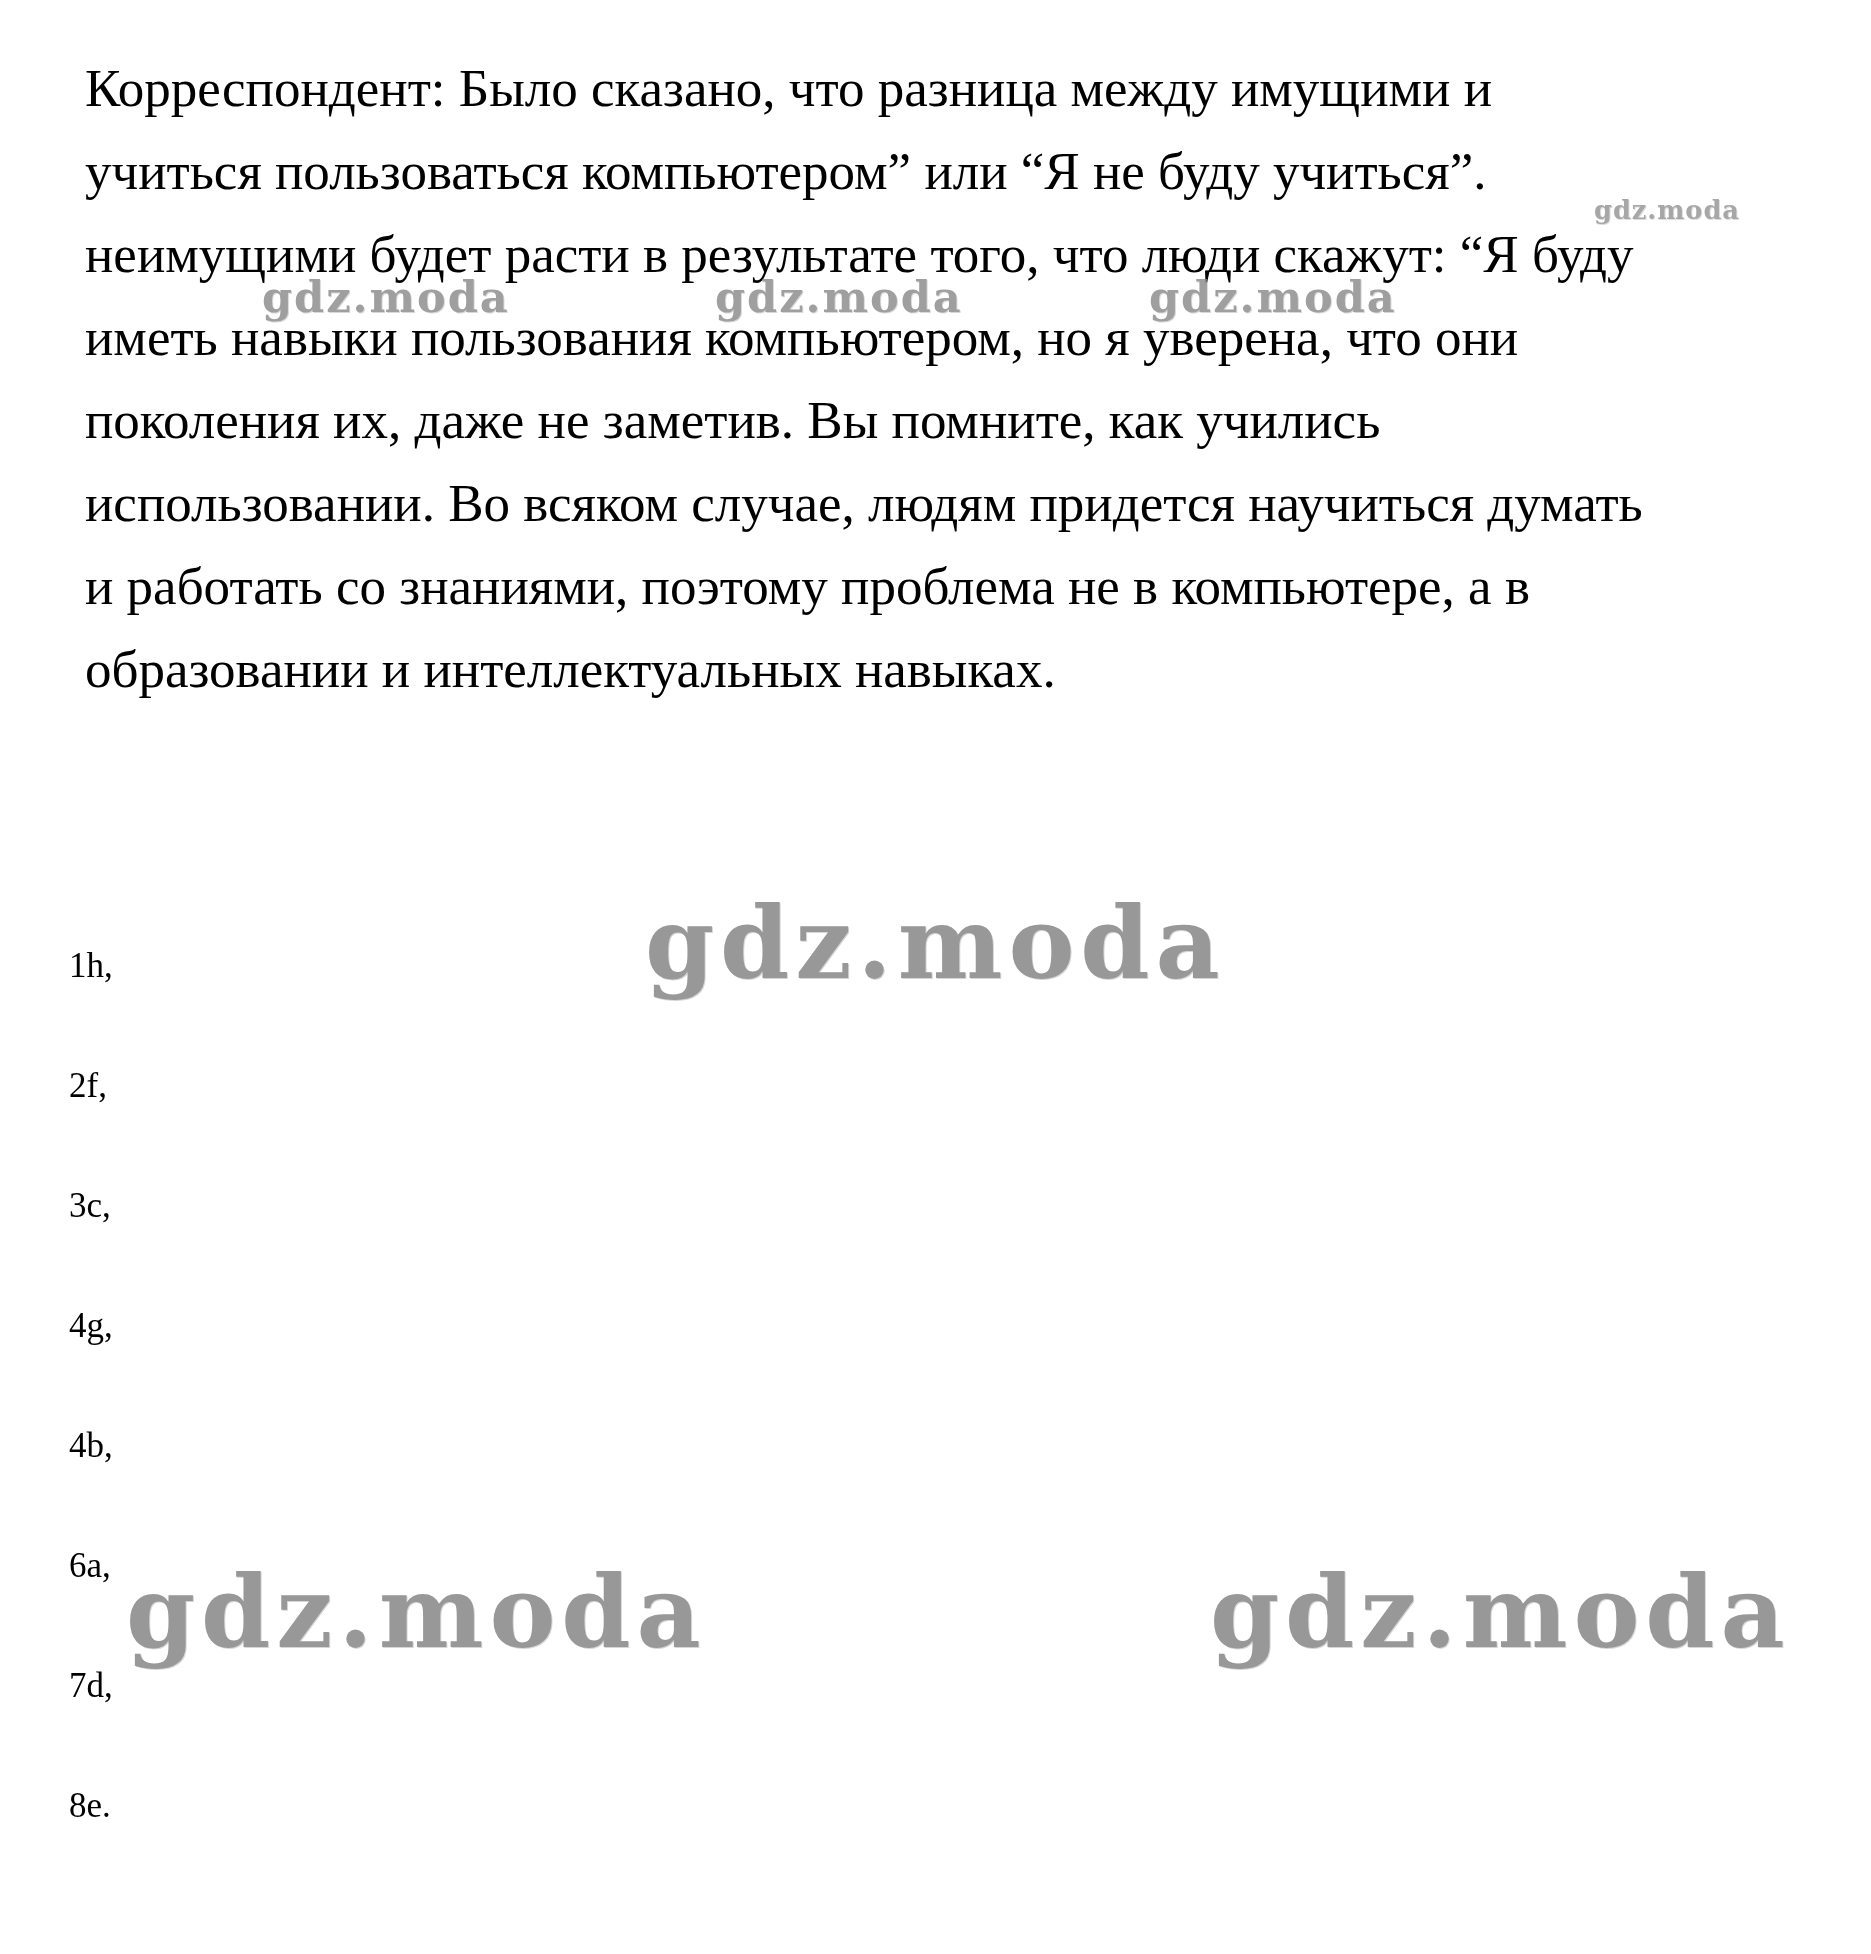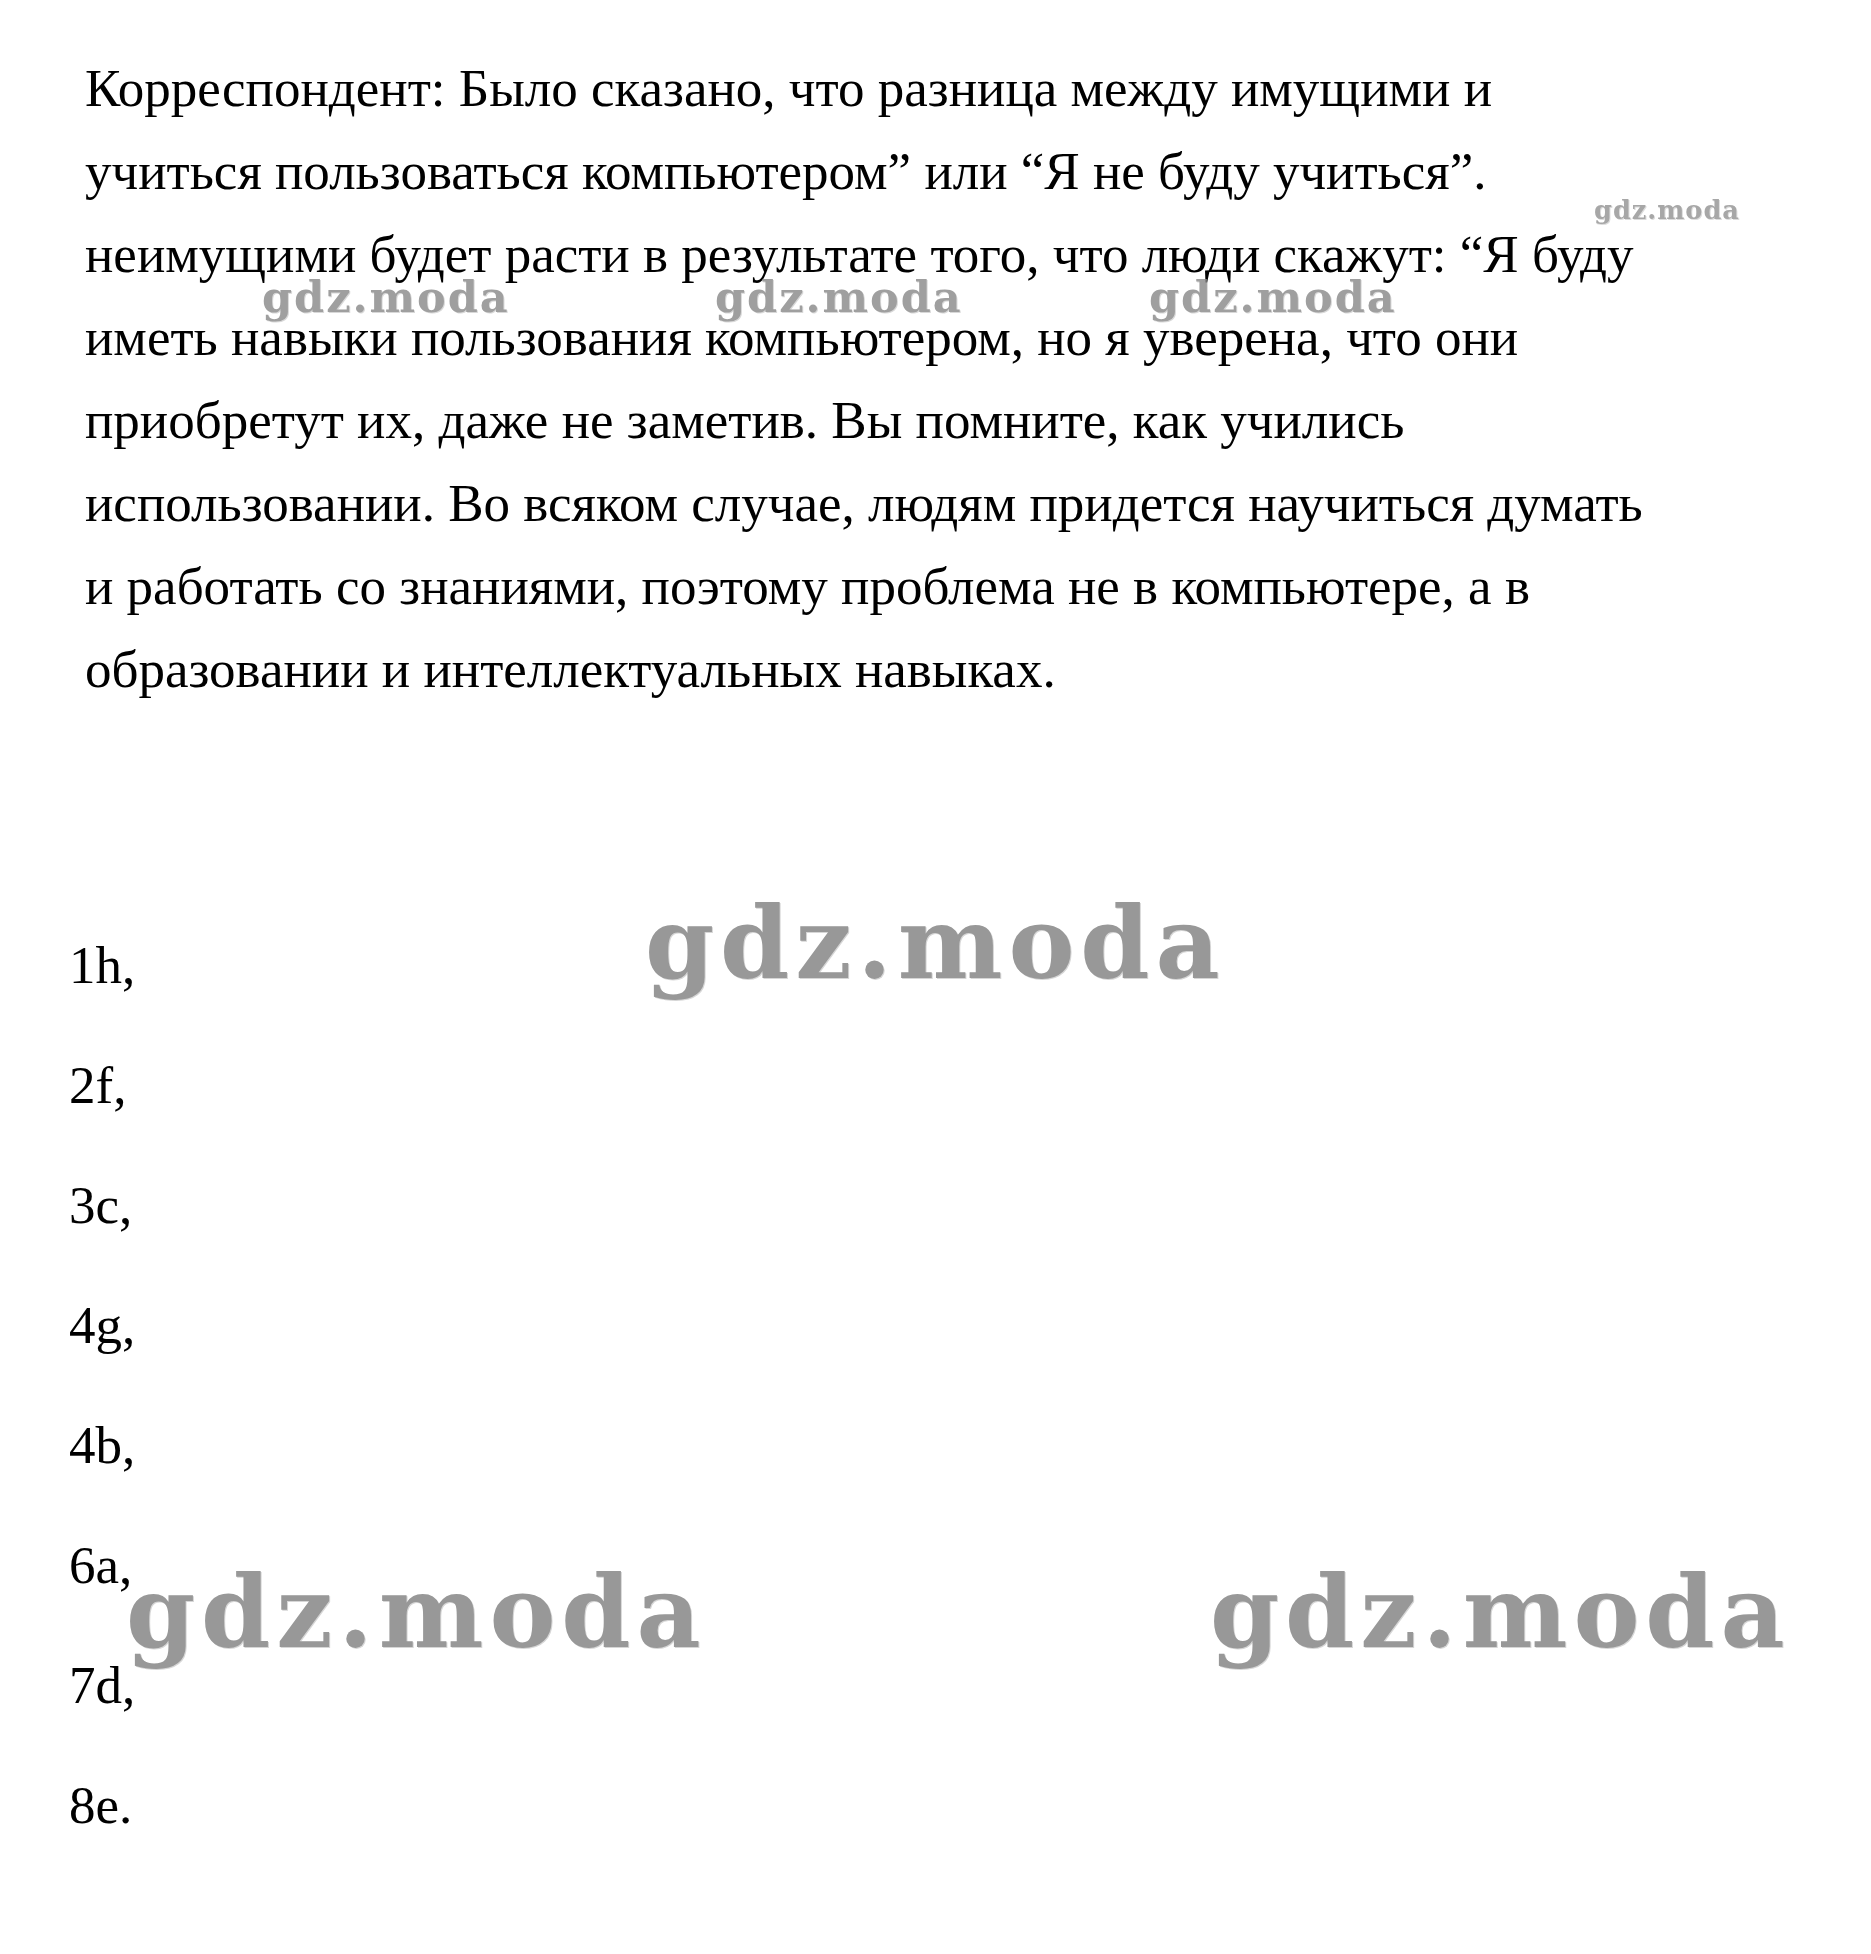--- a/index.html
+++ b/index.html
@@ -31,21 +31,21 @@
   }
   .line {
     height: 83px;
   }
   .answers {
     position: absolute;
     left: 69px;
     top: 938px;
   }
   .answer {
-    font-size: 53px;
+    font-size: 35px;
     line-height: 55px;
     margin-bottom: 65px;
   }
   .watermark {
     position: absolute;
     font-family: "DejaVu Serif", "Liberation Serif", serif;
     font-weight: bold;
     color: #8a8a8a;
     letter-spacing: 3.9px;
     white-space: nowrap;
@@ -67,21 +67,21 @@
 </head>
 <body>
 
 <div class="page">
 
   <div class="text-block">
     <div class="line">Корреспондент: Было сказано, что разница между имущими и</div>
     <div class="line">учиться пользоваться компьютером” или “Я не буду учиться”.</div>
     <div class="line">неимущими будет расти в результате того, что люди скажут: “Я буду</div>
     <div class="line">иметь навыки пользования компьютером, но я уверена, что они</div>
-    <div class="line">приобретут их, даже не заметив. Вы помните, как учились</div>
+    <div class="line">поколения их, даже не заметив. Вы помните, как учились</div>
     <div class="line">использовании. Во всяком случае, людям придется научиться думать</div>
     <div class="line">и работать со знаниями, поэтому проблема не в компьютере, а в</div>
     <div class="line">образовании и интеллектуальных навыках.</div>
   </div>
 
   <div class="answers">
     <div class="answer">1h,</div>
     <div class="answer">2f,</div>
     <div class="answer">3c,</div>
     <div class="answer">4g,</div>

